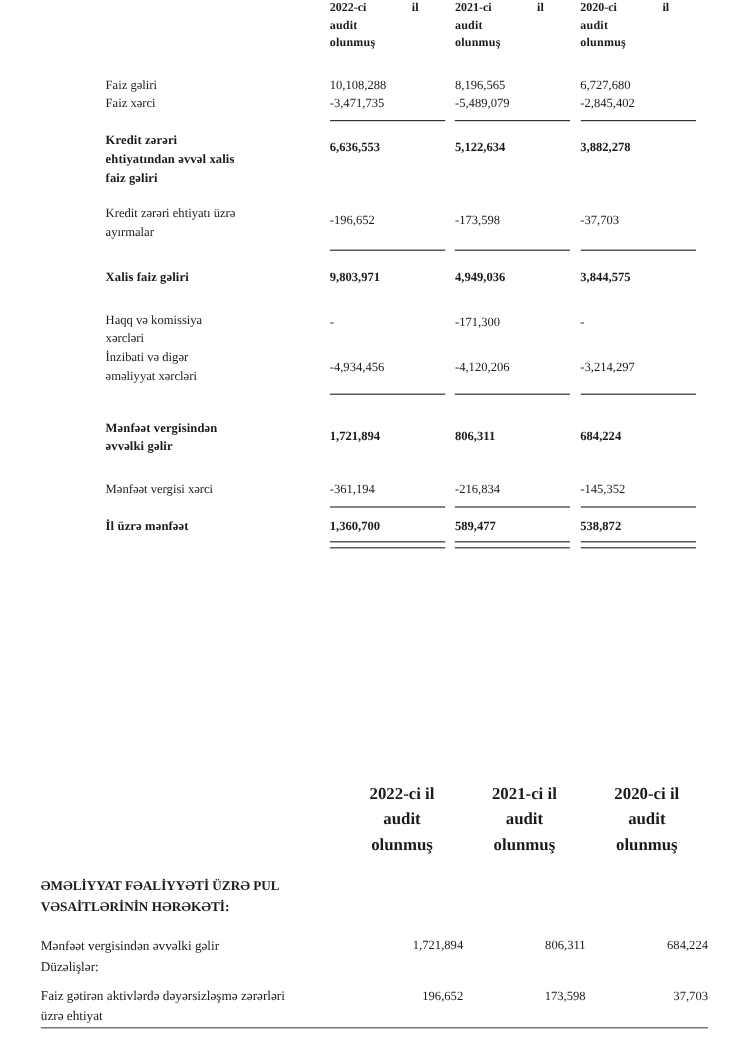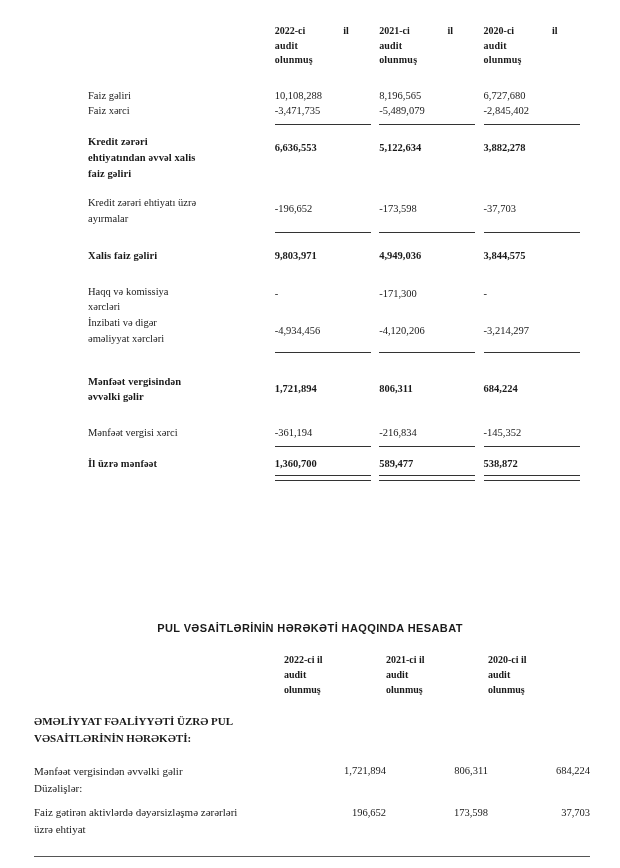--- a/index.html
+++ b/index.html
@@ -20,21 +20,21 @@
     width: 620px;
     height: 868px;
     padding: 0;
     box-sizing: border-box;
   }
 
   
   .is-table {
     position: absolute;
     left: 88px;
-    top: 24px;
+    top: 0;
     width: 500px;
     border-collapse: collapse;
     font-size: 10.5px;
     font-family: Liberation Serif, serif;
   }
   .is-table td {
     vertical-align: top;
     padding: 0;
   }
   .col-label { width: 186px; }
@@ -113,24 +113,24 @@
     top: 652px;
     width: 556px;
     border-collapse: collapse;
     font-size: 10.5px;
   }
   .cf-table td { vertical-align: top; padding: 0; }
   .cf-col-label { width: 250px; }
   .cf-col-num { width: 102px; }
 
   .cf-hdr {
-    font-size: 10px;
+    font-size: 14px;
     font-weight: bold;
     line-height: 1.5;
-    text-align: left;
+    text-align: center;
     padding-right: 6px;
     padding-bottom: 14px;
   }
   .cf-lbl {
     font-size: 11px;
     line-height: 1.55;
     padding-right: 10px;
   }
   .cf-lbl.bold { font-weight: bold; }
   .cf-num {
@@ -351,21 +351,20 @@
         <td class="rule-cell">
             <div class="rule tight"></div>
           </td>
         <td class="rule-cell">
             <div class="rule tight"></div>
           </td>
       </tr>
     </tbody>
   </table>
 
-  <div class="section-title">PUL VƏSAİTLƏRİNİN HƏRƏKƏTİ HAQQINDA HESABAT</div>
 
   <table class="cf-table">
     <colgroup>
       <col class="cf-col-label">
         <col class="cf-col-num">
         <col class="cf-col-num">
         <col class="cf-col-num">
     </colgroup>
     <tbody>
       <tr>

